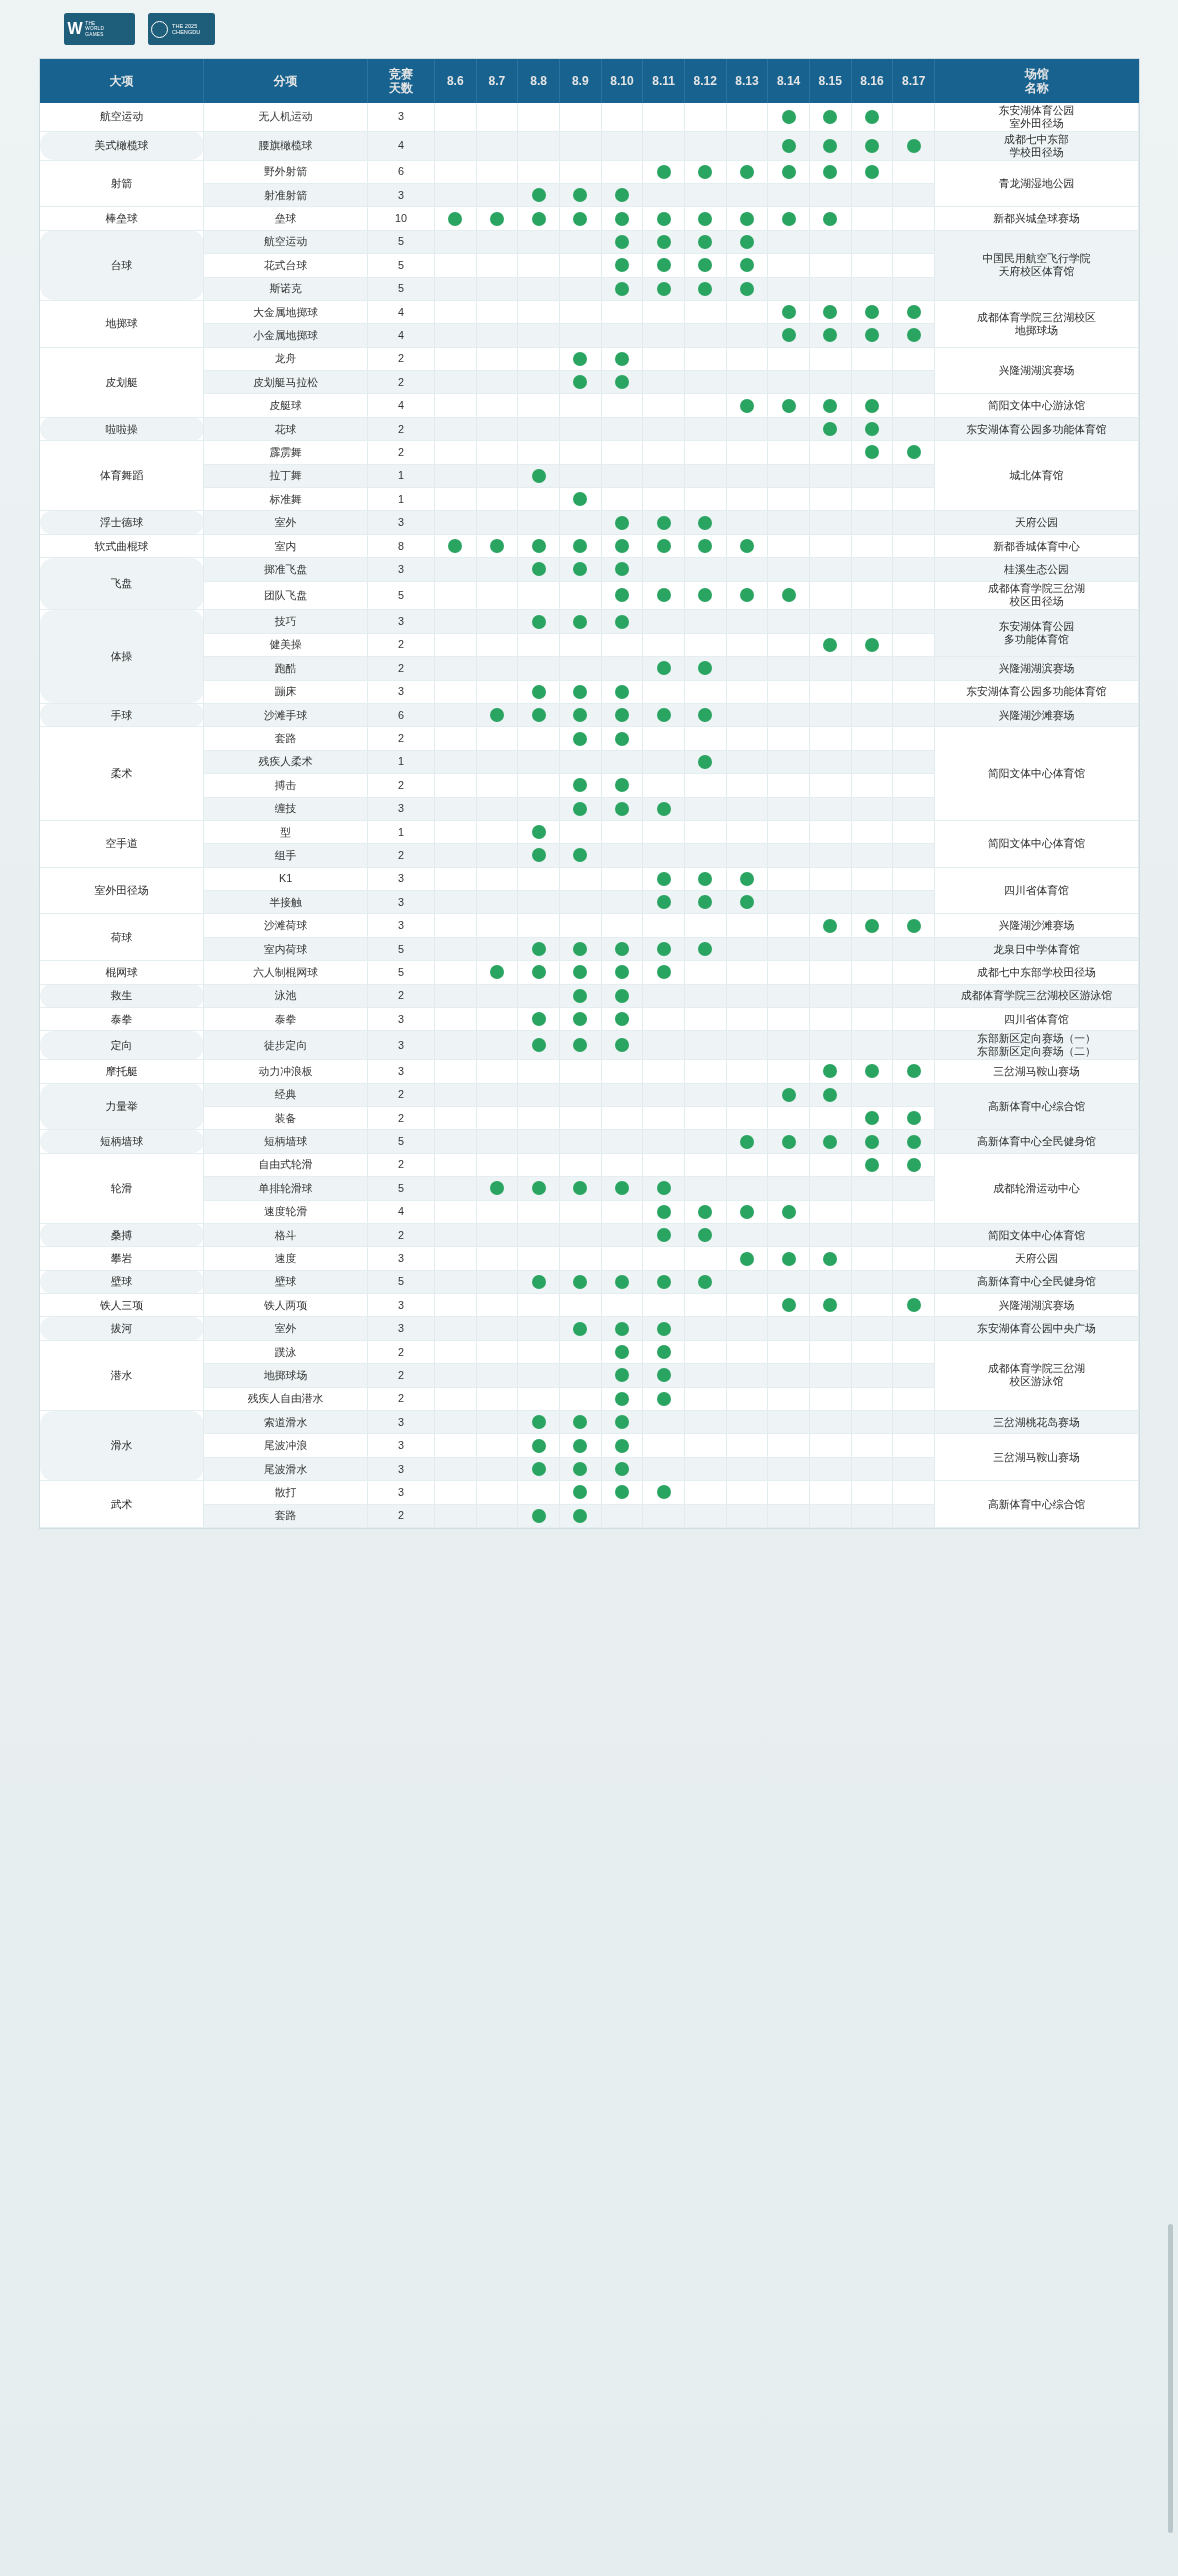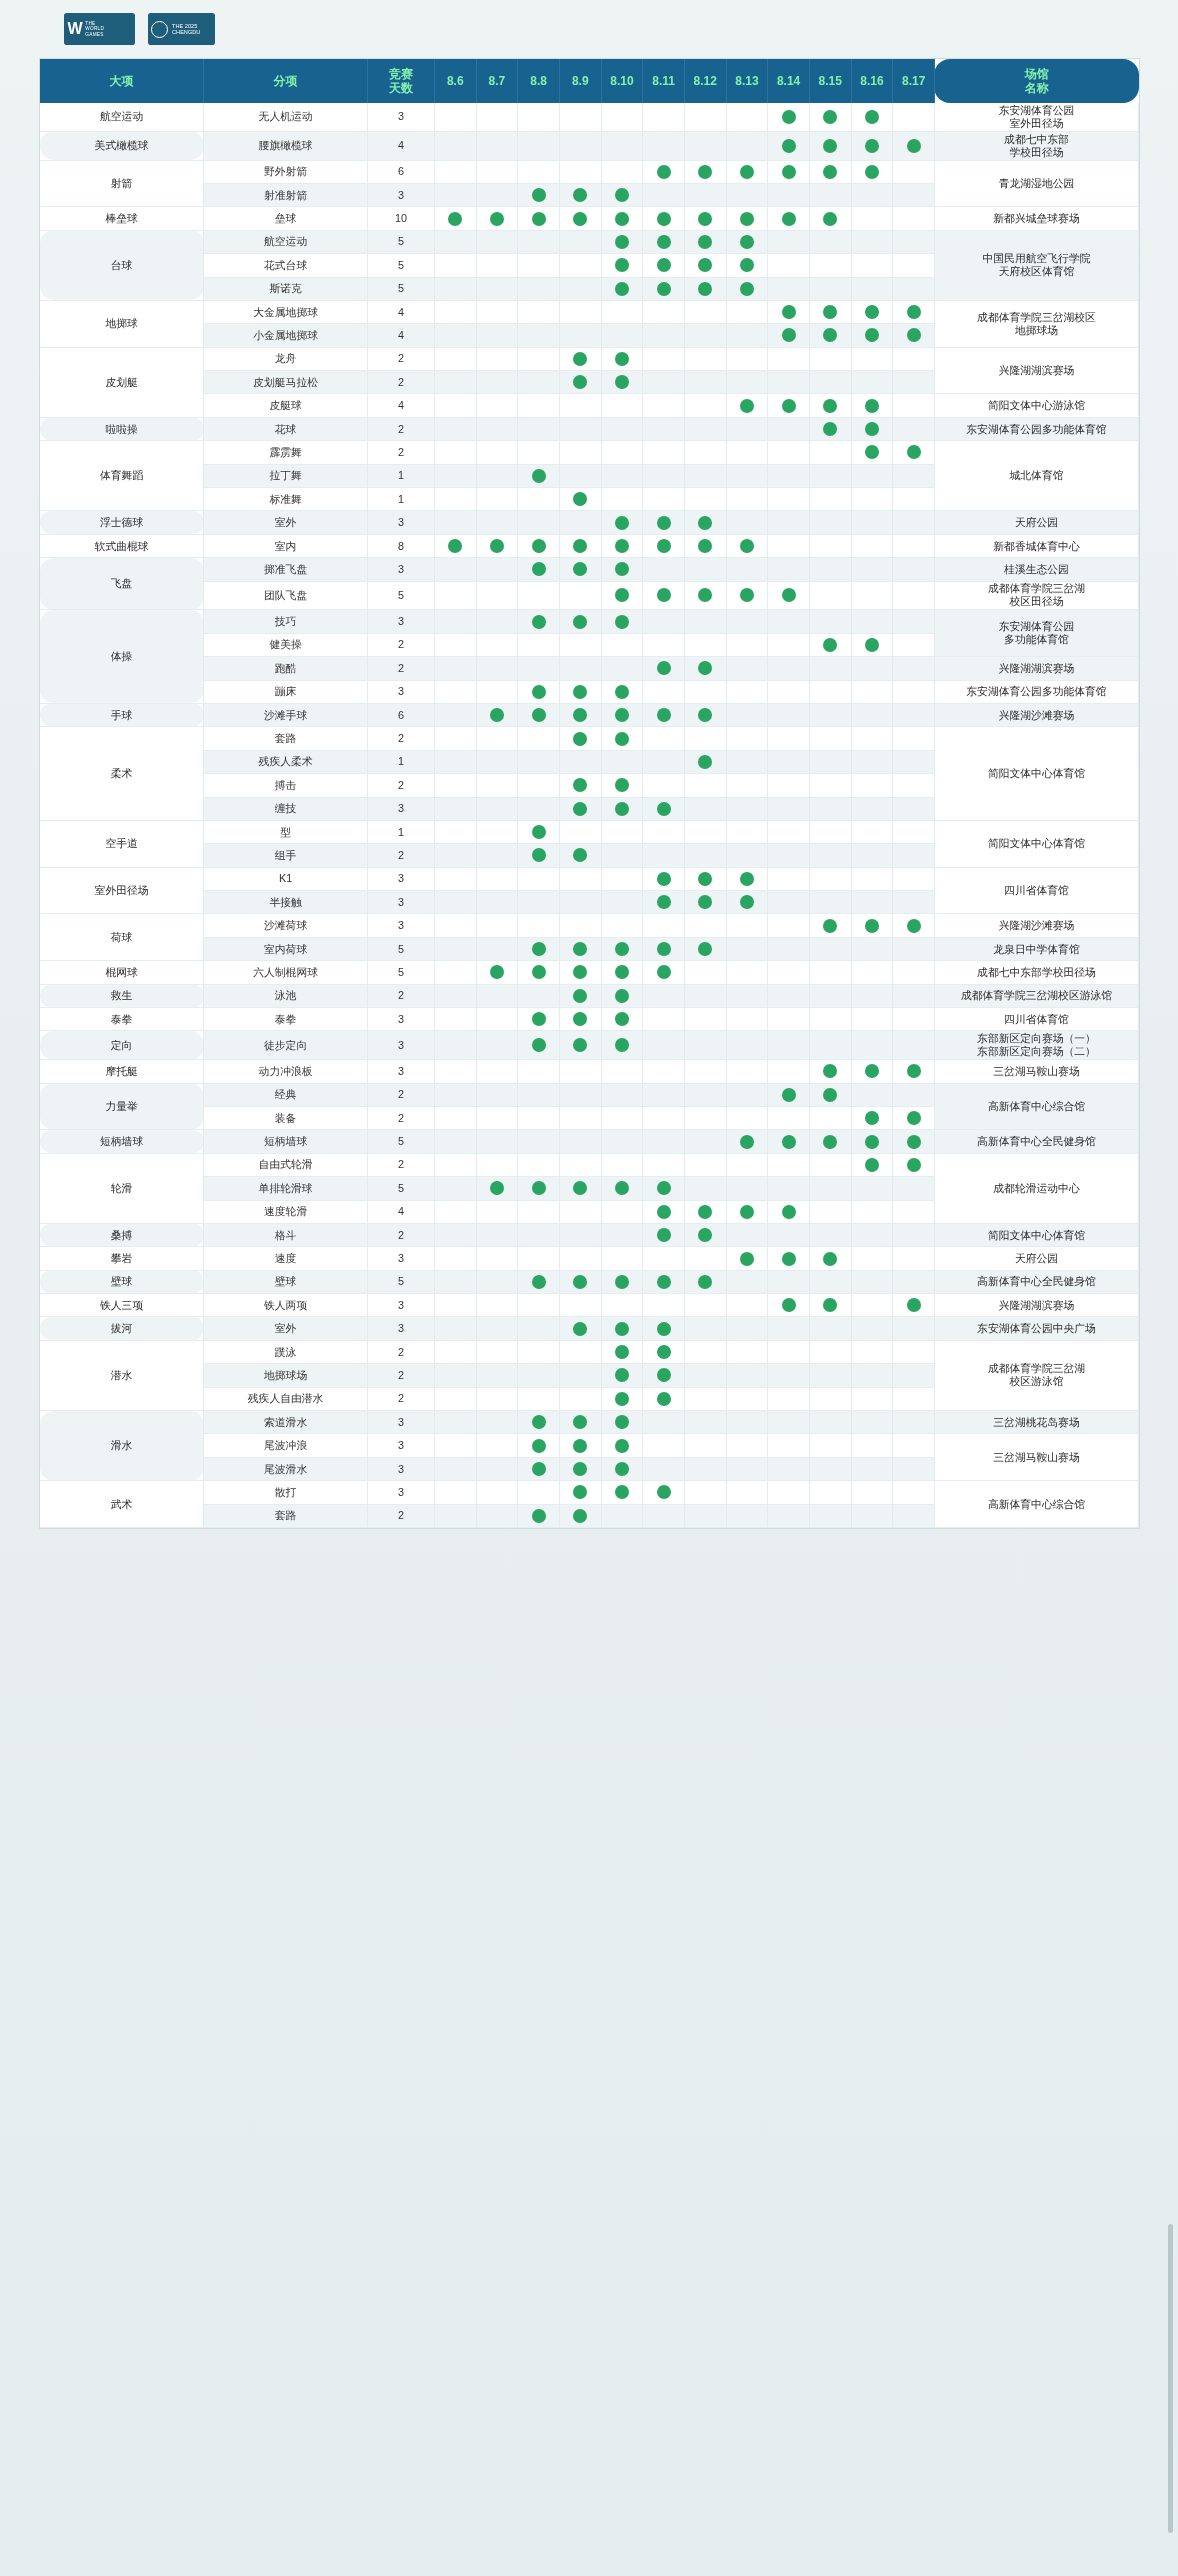--- a/index.html
+++ b/index.html
@@ -68,29 +68,29 @@
     border: 0.9px solid #cfdde2;
     background: #fff;
   }
   table {
     border-collapse: collapse;
     width: 100%;
     table-layout: fixed;
   }
   thead th {
     background: #17628f;
-    color: #86efac;
+    color: #e5e5e5;
     font-size: 12px;
     font-weight: bold;
     height: 37px;
     border-right: 0.9px solid #2b72a0;
     padding: 8px;
     line-height: 14px;
   }
-  thead th:last-child { border-right: none; border-radius: 16px; }
+  thead th:last-child { border-right: none; }
   col.c-major  { width: 110px; }
   col.c-sub    { width: 110px; }
   col.c-days   { width: 45px; }
   col.c-date   { width: 28px; }
   col.c-venue  { width: 137px; }
 
   tbody td {
     font-size: 10.8px;
     color: #333;
     text-align: center;

